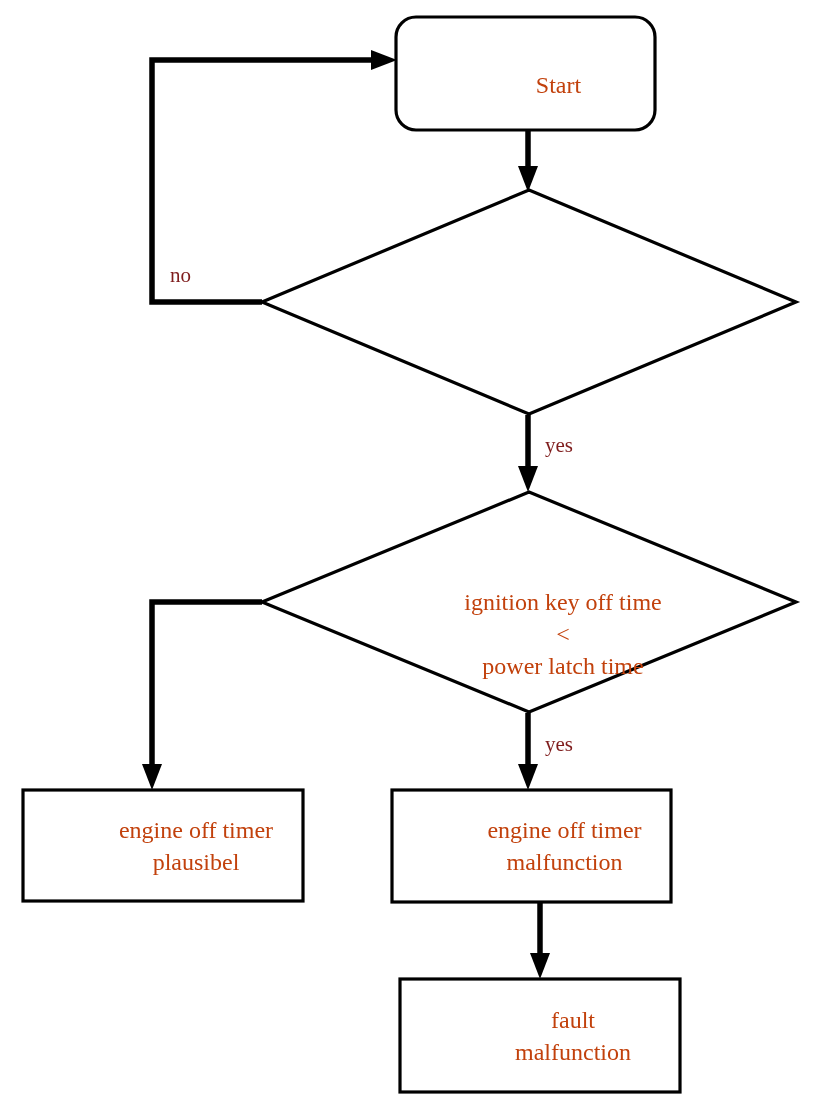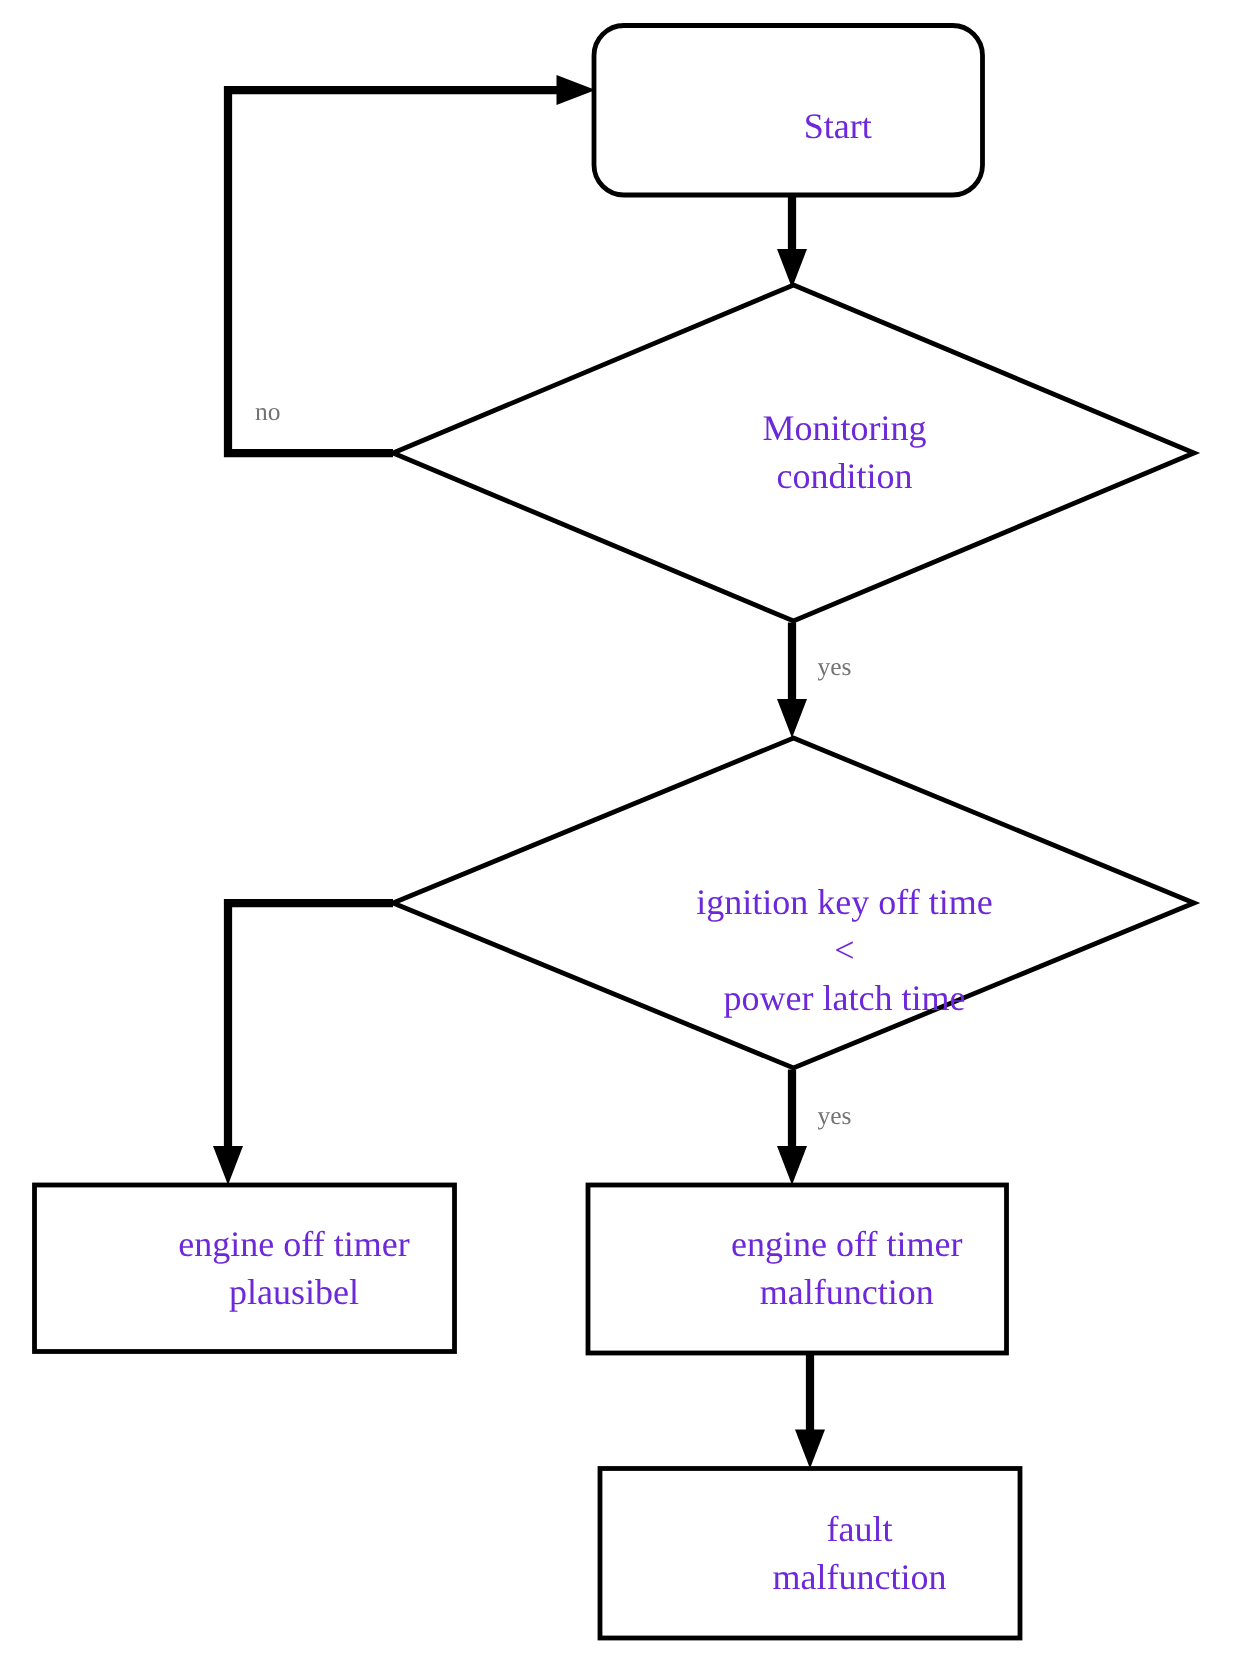--- a/index.html
+++ b/index.html
@@ -35,33 +35,33 @@
     stroke-linecap: butt;
     stroke-linejoin: miter;
   }
   .arrow-head {
     fill: #000000;
     stroke: none;
   }
   .node-label {
     position: absolute;
     text-align: center;
-    color: #6d28d9;
+    color: #c2410c;
     font-family: "Liberation Serif", "DejaVu Serif", serif;
     font-size: 24px;
     line-height: 32px;
     white-space: pre-line;
     pointer-events: none;
     padding-left: 33px;
   }
   .edge-label {
     position: absolute;
-    color: #737373;
+    color: #7f1d1d;
     font-family: "Liberation Serif", "DejaVu Serif", serif;
-    font-size: 17px;
+    font-size: 21px;
     line-height: 26px;
   }
 </style>
 </head>
 <body>
 
 <div id="page">
 
   <svg class="flow" viewBox="0 0 832 1108" xmlns="http://www.w3.org/2000/svg">
 
@@ -103,22 +103,20 @@
 
     <rect class="shape-stroke" x="23" y="790" width="280" height="111"></rect>
 
     <rect class="shape-stroke" x="392" y="790" width="279" height="112"></rect>
 
     <rect class="shape-stroke" x="400" y="979" width="280" height="113"></rect>
   </svg>
 
   <div class="node-label" style="left:396px; top:69px; width:259px;">Start</div>
 
-  <div class="node-label" style="left:395px; top:270px; width:270px;">Monitoring
-condition</div>
 
   <div class="node-label" style="left:369px; top:586px; width:322px;">ignition key off time
 &lt;
 power latch time</div>
 
   <div class="node-label" style="left:23px; top:814px; width:280px;">engine off timer
 plausibel</div>
 
   <div class="node-label" style="left:392px; top:814px; width:279px;">engine off timer
 malfunction</div>

